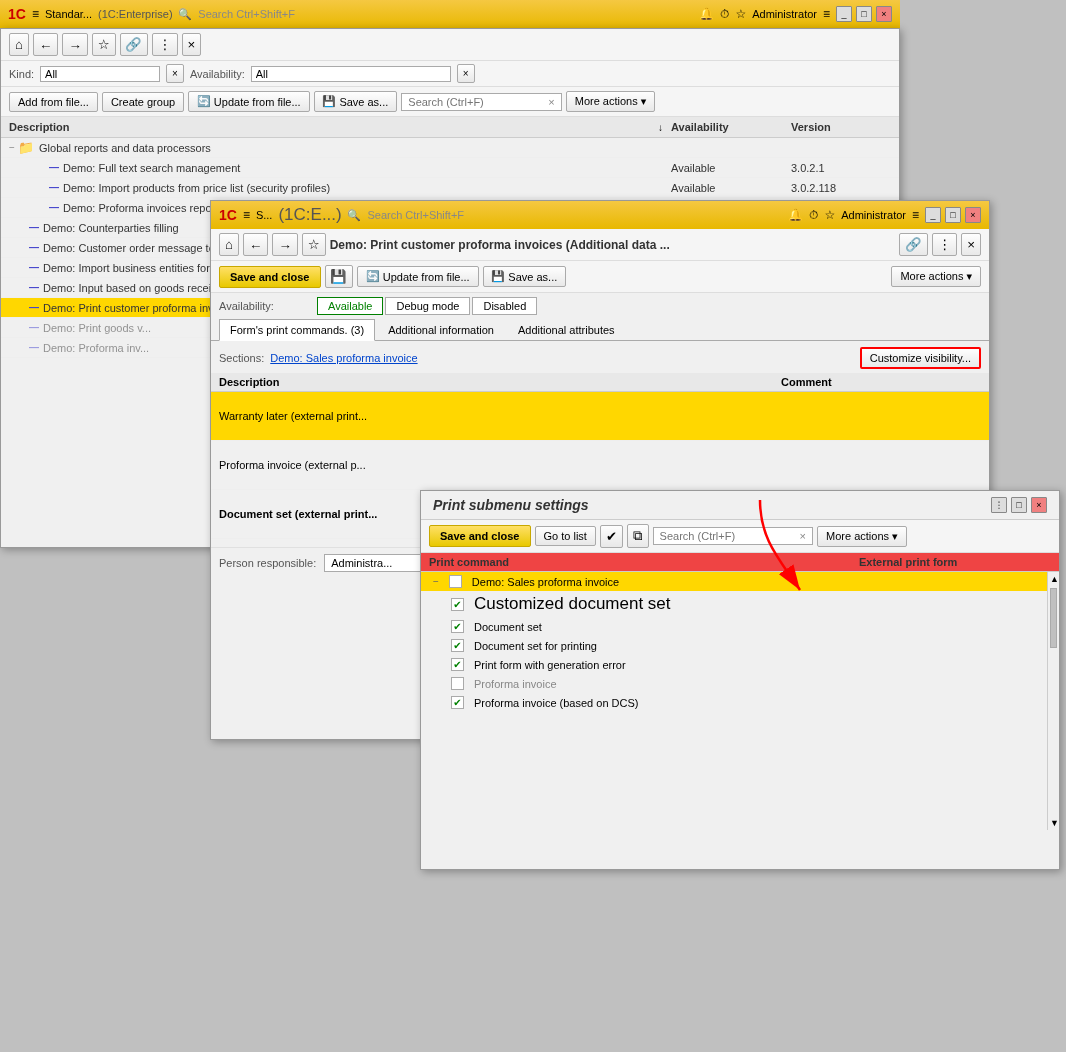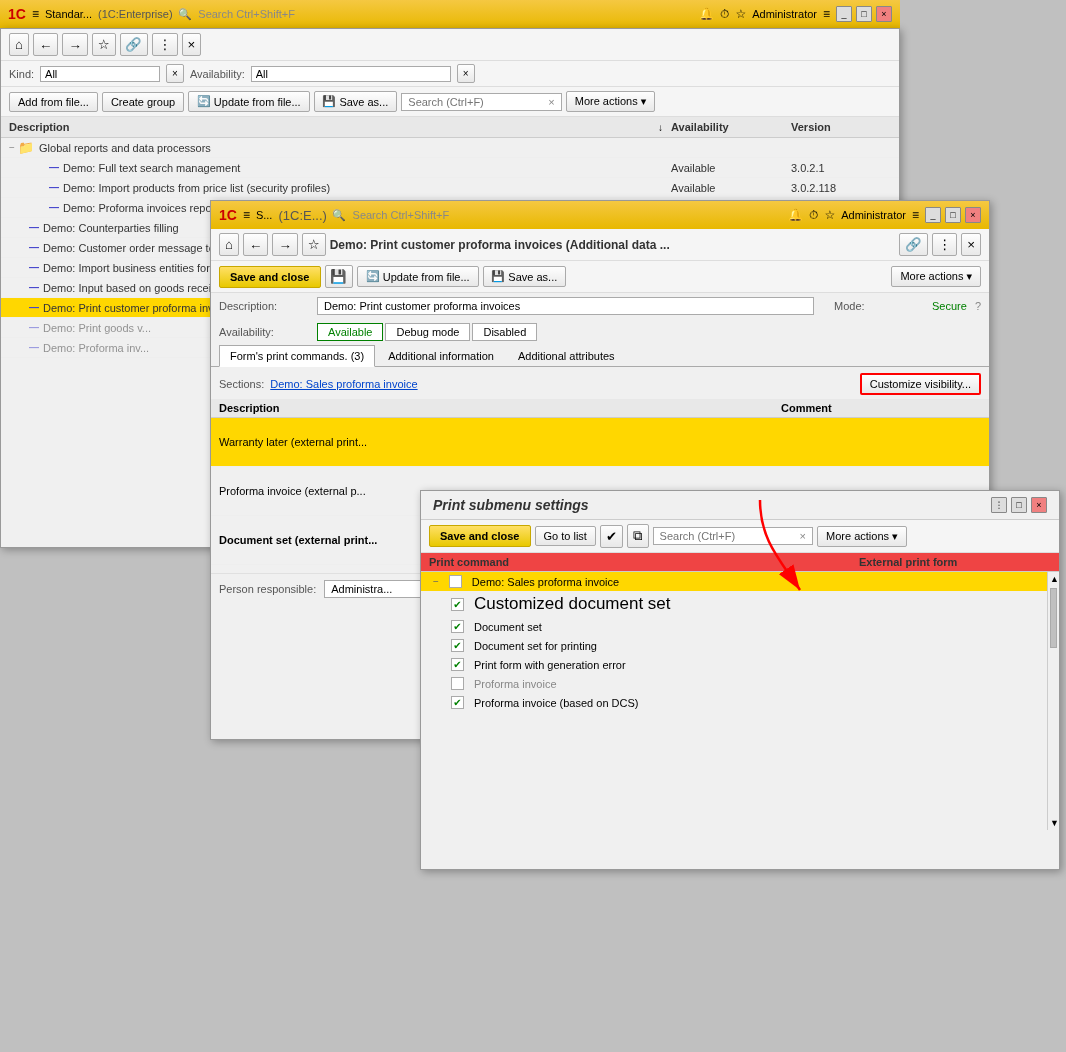--- a/index.html
+++ b/index.html
@@ -429,21 +429,21 @@
     </div>
   </div>
 </div>
 
 <div class="window" style="top:200px; left:210px; width:780px; height:540px; z-index:10;">
 
   <div class="app-title-bar">
     <span style="color:#cc0000; font-weight:bold; font-size:14px;">1С</span>
     <span style="cursor:pointer;">≡</span>
     <span style="font-size:11px;">S...</span>
-    <span style="font-size:13px; color:#555;">(1C:E...)</span>
+    <span style="font-size:17px; color:#555;">(1C:E...)</span>
     <span style="font-size:11px; color:#666; cursor:pointer;">🔍</span>
     <span style="font-size:11px; color:#888; flex:1; cursor:pointer;">Search Ctrl+Shift+F</span>
     <span style="cursor:pointer;">🔔</span>
     <span style="cursor:pointer;">⏱</span>
     <span style="cursor:pointer;">☆</span>
     <span style="font-size:11px;">Administrator</span>
     <span style="cursor:pointer;">≡</span>
     <div class="win-controls">
       <div class="win-btn">_</div>
       <div class="win-btn">□</div>
@@ -469,27 +469,20 @@
       <span>🔄</span>
       <span>Update from file...</span>
     </button>
     <button class="btn">
       <span>💾</span>
       <span>Save as...</span>
     </button>
     <button class="btn" style="margin-left:auto;">More actions ▾</button>
   </div>
 
-  <div class="form-row">
-    <span class="form-label">Description:</span>
-    <input class="form-input" value="Demo: Print customer proforma invoices" style="width: 360px;">
-    <span class="form-label" style="margin-left:12px;">Mode:</span>
-    <span class="mode-text">Secure</span>
-    <span class="mode-question"> ?</span>
-  </div>
 
   <div class="form-row">
     <span class="form-label">Availability:</span>
     <div class="availability-tabs">
       <button class="avail-tab active-green">Available</button>
       <button class="avail-tab">Debug mode</button>
       <button class="avail-tab">Disabled</button>
     </div>
   </div>
 

